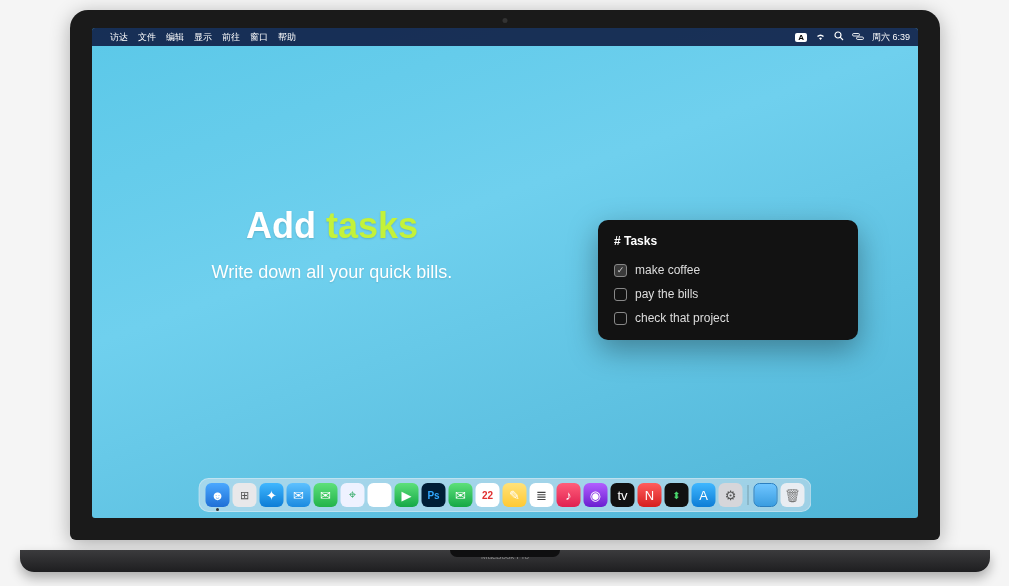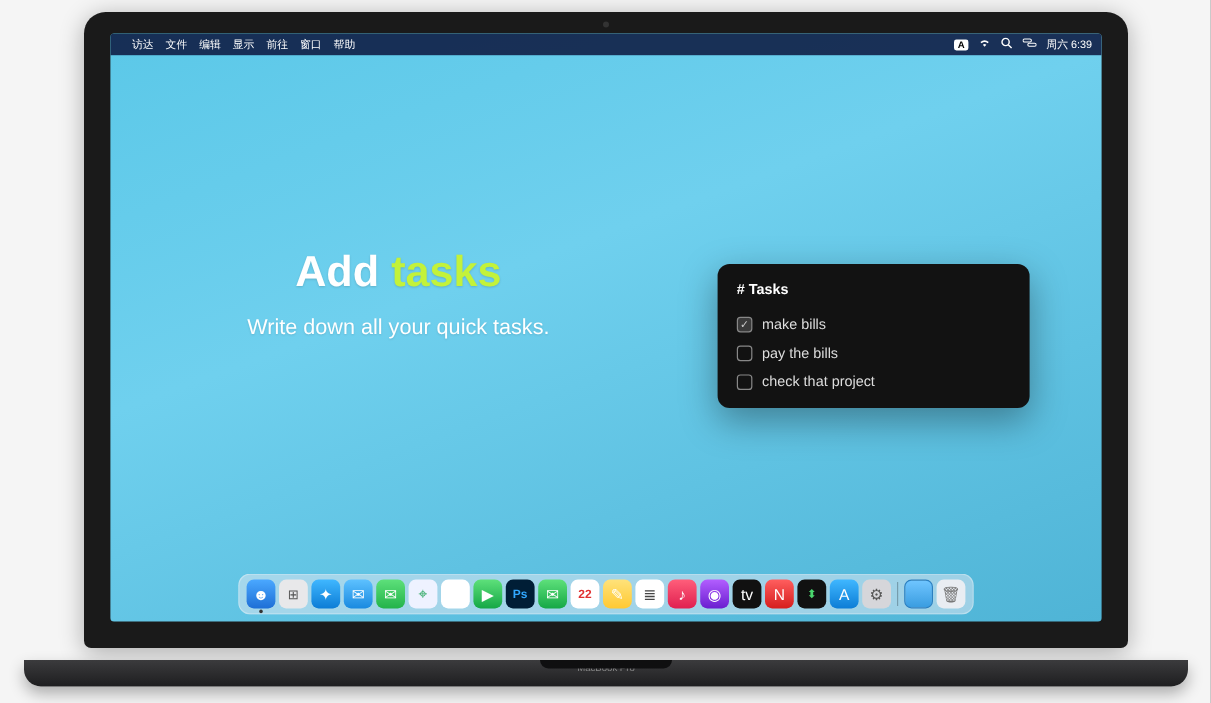--- a/index.html
+++ b/index.html
@@ -279,30 +279,30 @@
         </div>
       </div>
 
       <div class="desktop-content">
 
         <div class="marketing">
           <div class="marketing-title">
             <span>Add </span><span class="accent">tasks</span>
           </div>
           <div class="marketing-sub">
-            <div>Write down all your quick tasks.</div>
+            <div>Write down all your quick bills.</div>
           </div>
         </div>
 
         <div class="task-card">
           <div class="task-header"># Tasks</div>
           <div id="tasks-list">
               <div class="task-item">
                 <div class="task-check checked">✓</div>
-                <span>make bills</span>
+                <span>make coffee</span>
               </div>
               <div class="task-item">
                 <div class="task-check"></div>
                 <span>pay the bills</span>
               </div>
               <div class="task-item">
                 <div class="task-check"></div>
                 <span>check that project</span>
               </div>
             </div>

